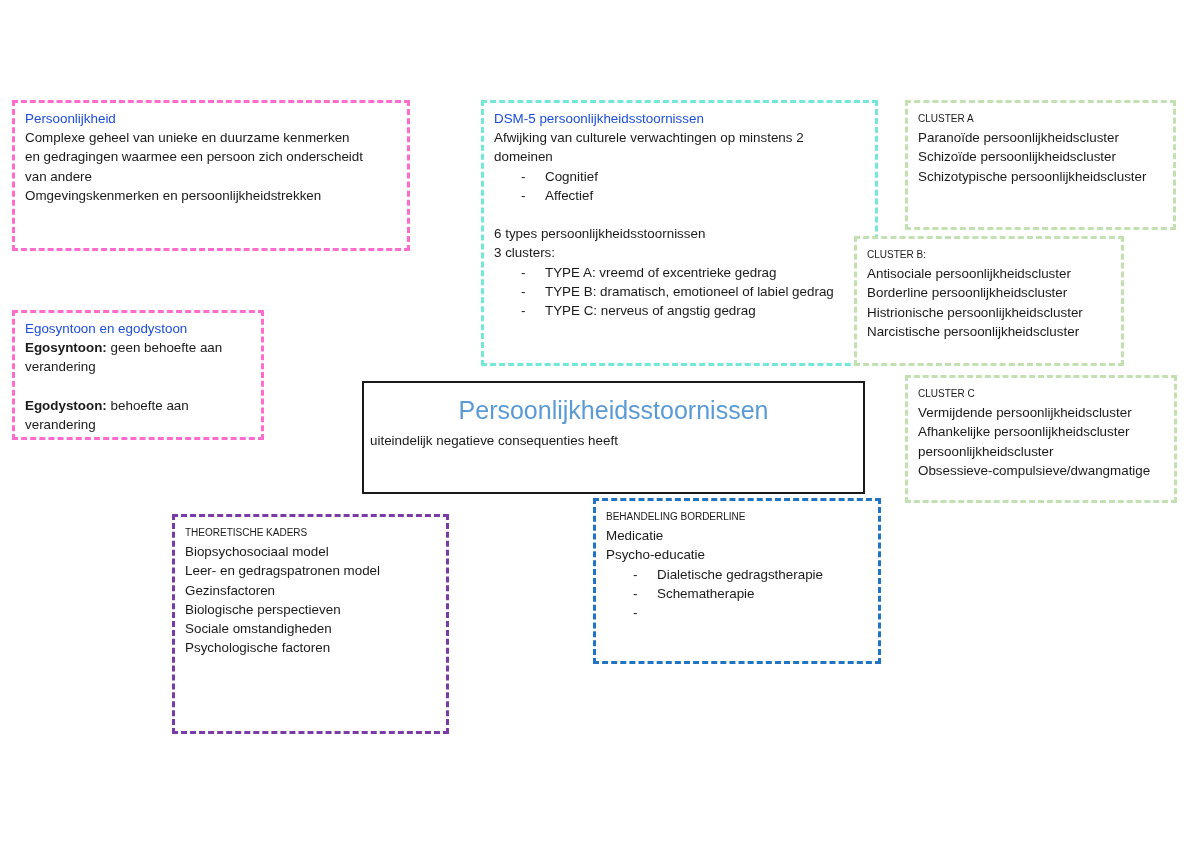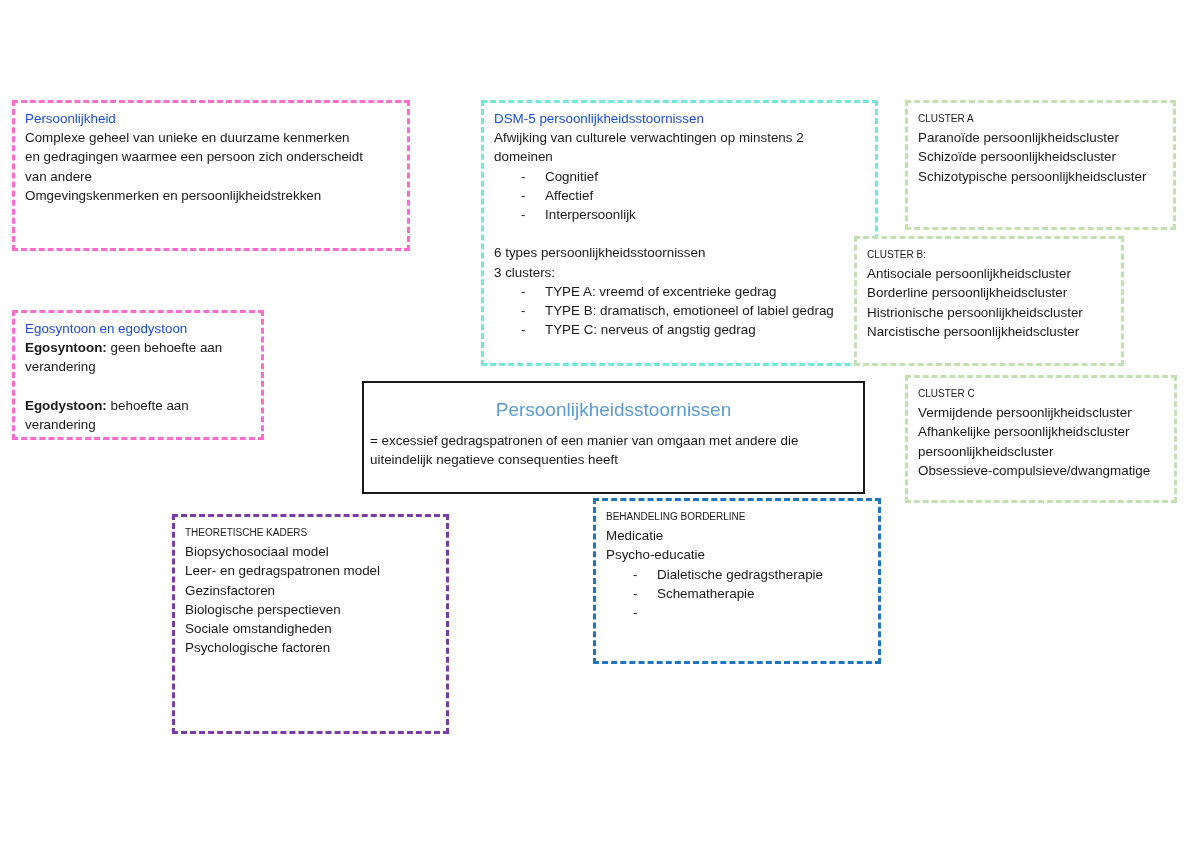--- a/index.html
+++ b/index.html
@@ -49,21 +49,21 @@
     }
     .bold { font-weight: bold; }
 
     .central-title {
       position: absolute;
       left: 0;
       right: 0;
       top: 10px;
       text-align: center;
       color: #5b9bd5;
-      font-size: 19px;
+      font-size: 25px;
       line-height: 34px;
     }
     .central-text {
       position: absolute;
       left: 6px;
       top: 48px;
       font-size: 13.4px;
       line-height: 19.2px;
     }
   </style>
@@ -80,21 +80,20 @@
   </div>
 </div>
 
 <div class="box dashed cyan" style="left:481px; top:100px; width:397px; height:266px;">
   <div class="content" style="left:10px; top:6px;">
     <span class="line heading-blue">DSM-5 persoonlijkheidsstoornissen</span>
     <span class="line">Afwijking van culturele verwachtingen op minstens 2</span>
     <span class="line">domeinen</span>
     <span class="bullet"><span class="dash">-</span><span>Cognitief</span></span>
     <span class="bullet"><span class="dash">-</span><span>Affectief</span></span>
-    <span class="bullet"><span class="dash">-</span><span>Interpersoonlijk</span></span>
     <span class="blank"></span>
     <span class="line">6 types persoonlijkheidsstoornissen</span>
     <span class="line">3 clusters:</span>
     <span class="bullet"><span class="dash">-</span><span>TYPE A:</span><span> vreemd of excentrieke gedrag</span></span>
     <span class="bullet"><span class="dash">-</span><span>TYPE B:</span><span> dramatisch, emotioneel of labiel gedrag</span></span>
     <span class="bullet"><span class="dash">-</span><span>TYPE C:</span><span> nerveus of angstig gedrag</span></span>
   </div>
 </div>
 
 <div class="box dashed green" style="left:905px; top:100px; width:271px; height:130px;">
@@ -133,21 +132,20 @@
     <span class="line">verandering</span>
     <span class="blank"></span>
     <span class="line"><span class="bold">Egodystoon:</span><span> behoefte aan</span></span>
     <span class="line">verandering</span>
   </div>
 </div>
 
 <div class="box solid-black" style="left:362px; top:381px; width:503px; height:113px;">
   <div class="central-title">Persoonlijkheidsstoornissen</div>
   <div class="central-text">
-    <span class="line">= excessief gedragspatronen of een manier van omgaan met andere die</span>
     <span class="line">uiteindelijk negatieve consequenties heeft</span>
   </div>
 </div>
 
 <div class="box dashed purple" style="left:172px; top:514px; width:277px; height:220px;">
   <div class="content" style="left:10px; top:6px;">
     <span class="line plain-head">THEORETISCHE KADERS</span>
     <span class="line">Biopsychosociaal model</span>
     <span class="line">Leer- en gedragspatronen model</span>
     <span class="line">Gezinsfactoren</span>

